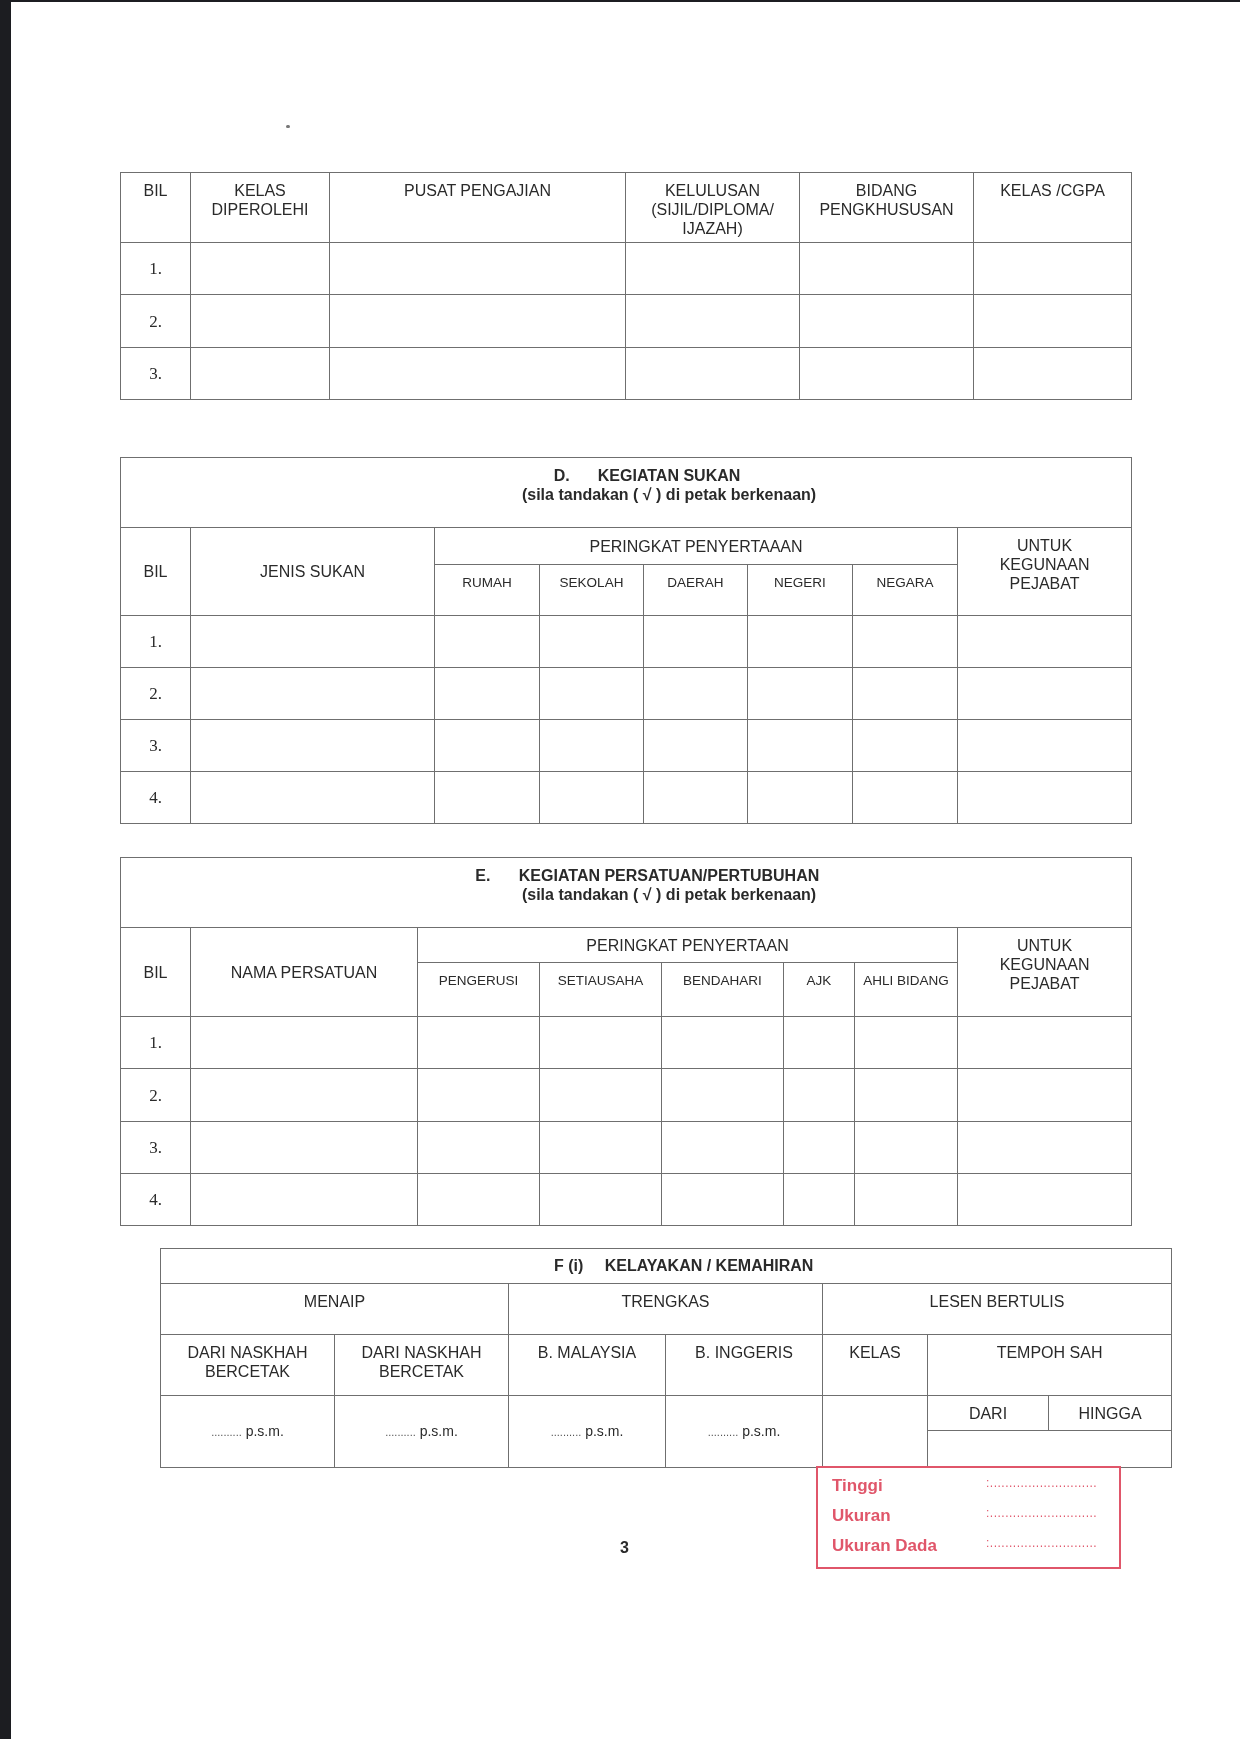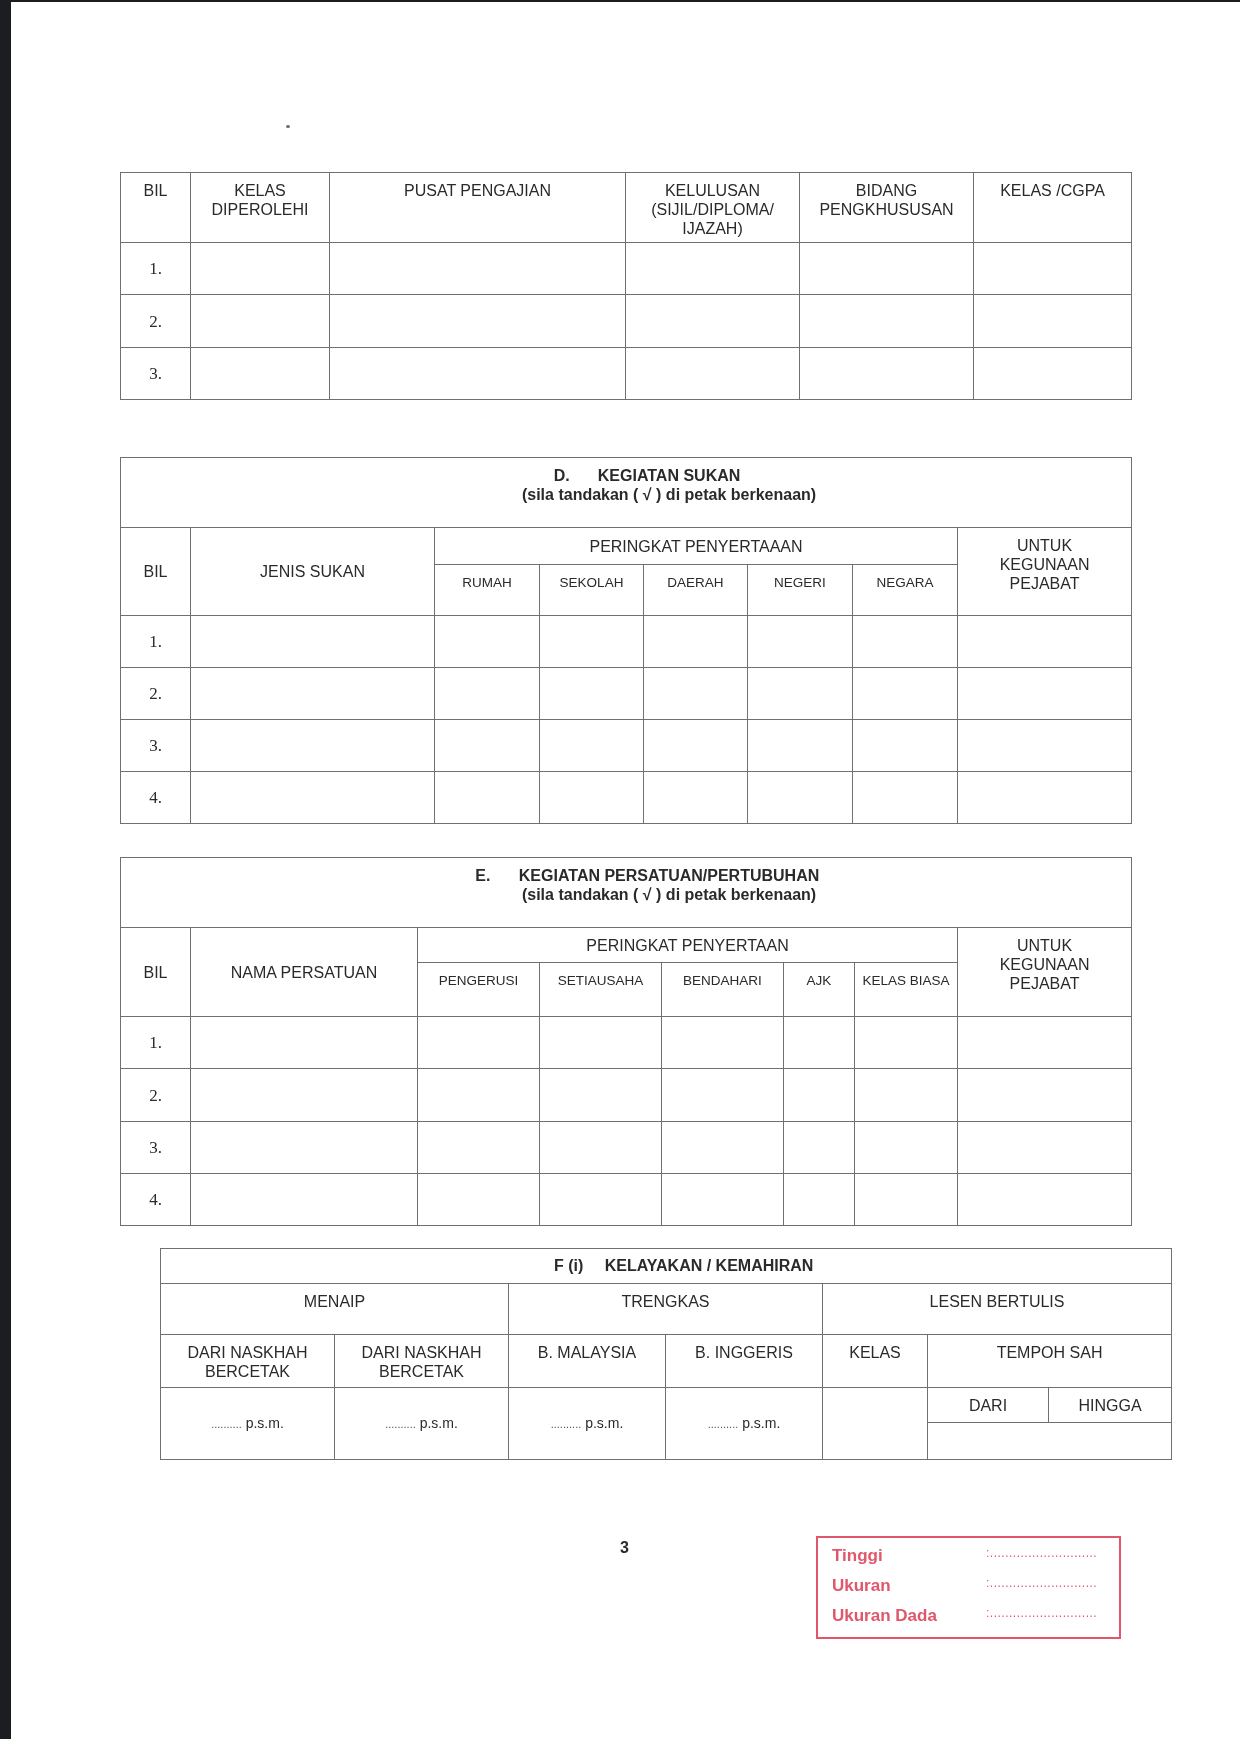--- a/index.html
+++ b/index.html
@@ -26,21 +26,21 @@
   .sec-sub { display: block; padding-left: 86px; font-weight: bold; }
   .hdr { padding-top: 8px !important; }
   .small { font-size: 13.5px !important; }
   .num { font-family: "Liberation Serif", serif; font-size: 17px !important; vertical-align: middle !important; }
   .psm { font-size: 14px !important; vertical-align: middle !important; }
   .psm .dots { letter-spacing: 0px; color: #555; font-size: 11px; }
   .mid { vertical-align: middle !important; }
 
   .page-no { position: absolute; left: 620px; top: 1539px; font-weight: bold; font-size: 16px; }
   .redbox {
-    position: absolute; left: 816px; top: 1536px; width: 301px; height: 99px;
+    position: absolute; left: 816px; top: 1466px; width: 301px; height: 99px;
     border: 2px solid #e0566a; color: #e0566a;
   }
   .redrow { position: absolute; left: 14px; font-weight: bold; font-size: 17px; }
   .redrow .lbl { display: inline-block; width: 140px; }
   .redrow .fill { position: absolute; left: 154px; top: 0; font-size: 12px; letter-spacing: 0.5px; font-weight: normal; white-space: nowrap; }
 </style>
 </head>
 <body>
 
 <div class="dark-left"></div>
@@ -188,21 +188,21 @@
     <td rowspan="2" class="mid">BIL</td>
     <td rowspan="2" class="mid">NAMA PERSATUAN</td>
     <td colspan="5" class="mid">PERINGKAT PENYERTAAN</td>
     <td rowspan="2" class="hdr"><span>UNTUK</span><br><span>KEGUNAAN</span><br><span>PEJABAT</span></td>
   </tr>
   <tr style="height:54px;">
     <td class="small hdr">PENGERUSI</td>
     <td class="small hdr">SETIAUSAHA</td>
     <td class="small hdr">BENDAHARI</td>
     <td class="small hdr">AJK</td>
-    <td class="small hdr">KELAS BIASA</td>
+    <td class="small hdr">AHLI BIDANG</td>
   </tr>
   <tr style="height:52px;">
     <td class="num">1.</td>
     <td></td>
         <td></td>
         <td></td>
         <td></td>
         <td></td>
         <td></td>
         <td></td>
@@ -254,21 +254,21 @@
       <tr class="sec-title" style="height:35px;">
     <td colspan="7" style="padding-top:7px;">
       <span class="sec-no" style="width:72px;padding-left:14px;">F (i)</span><span class="sec-name">KELAYAKAN / KEMAHIRAN</span>
     </td>
   </tr>
   <tr style="height:51px;">
     <td colspan="2" class="hdr">MENAIP</td>
     <td colspan="2" class="hdr">TRENGKAS</td>
     <td colspan="3" class="hdr">LESEN BERTULIS</td>
   </tr>
-  <tr style="height:53px;">
+  <tr style="height:61px;">
     <td class="hdr"><span>DARI NASKHAH</span><br><span>BERCETAK</span></td>
     <td class="hdr"><span>DARI NASKHAH</span><br><span>BERCETAK</span></td>
     <td class="hdr">B. MALAYSIA</td>
     <td class="hdr">B. INGGERIS</td>
     <td class="hdr">KELAS</td>
     <td colspan="2" class="hdr">TEMPOH SAH</td>
   </tr>
   <tr style="height:35px;">
     <td rowspan="2" class="psm"><span class="dots">..........</span> <span>p.s.m.</span></td>
     <td rowspan="2" class="psm"><span class="dots">..........</span> <span>p.s.m.</span></td>

